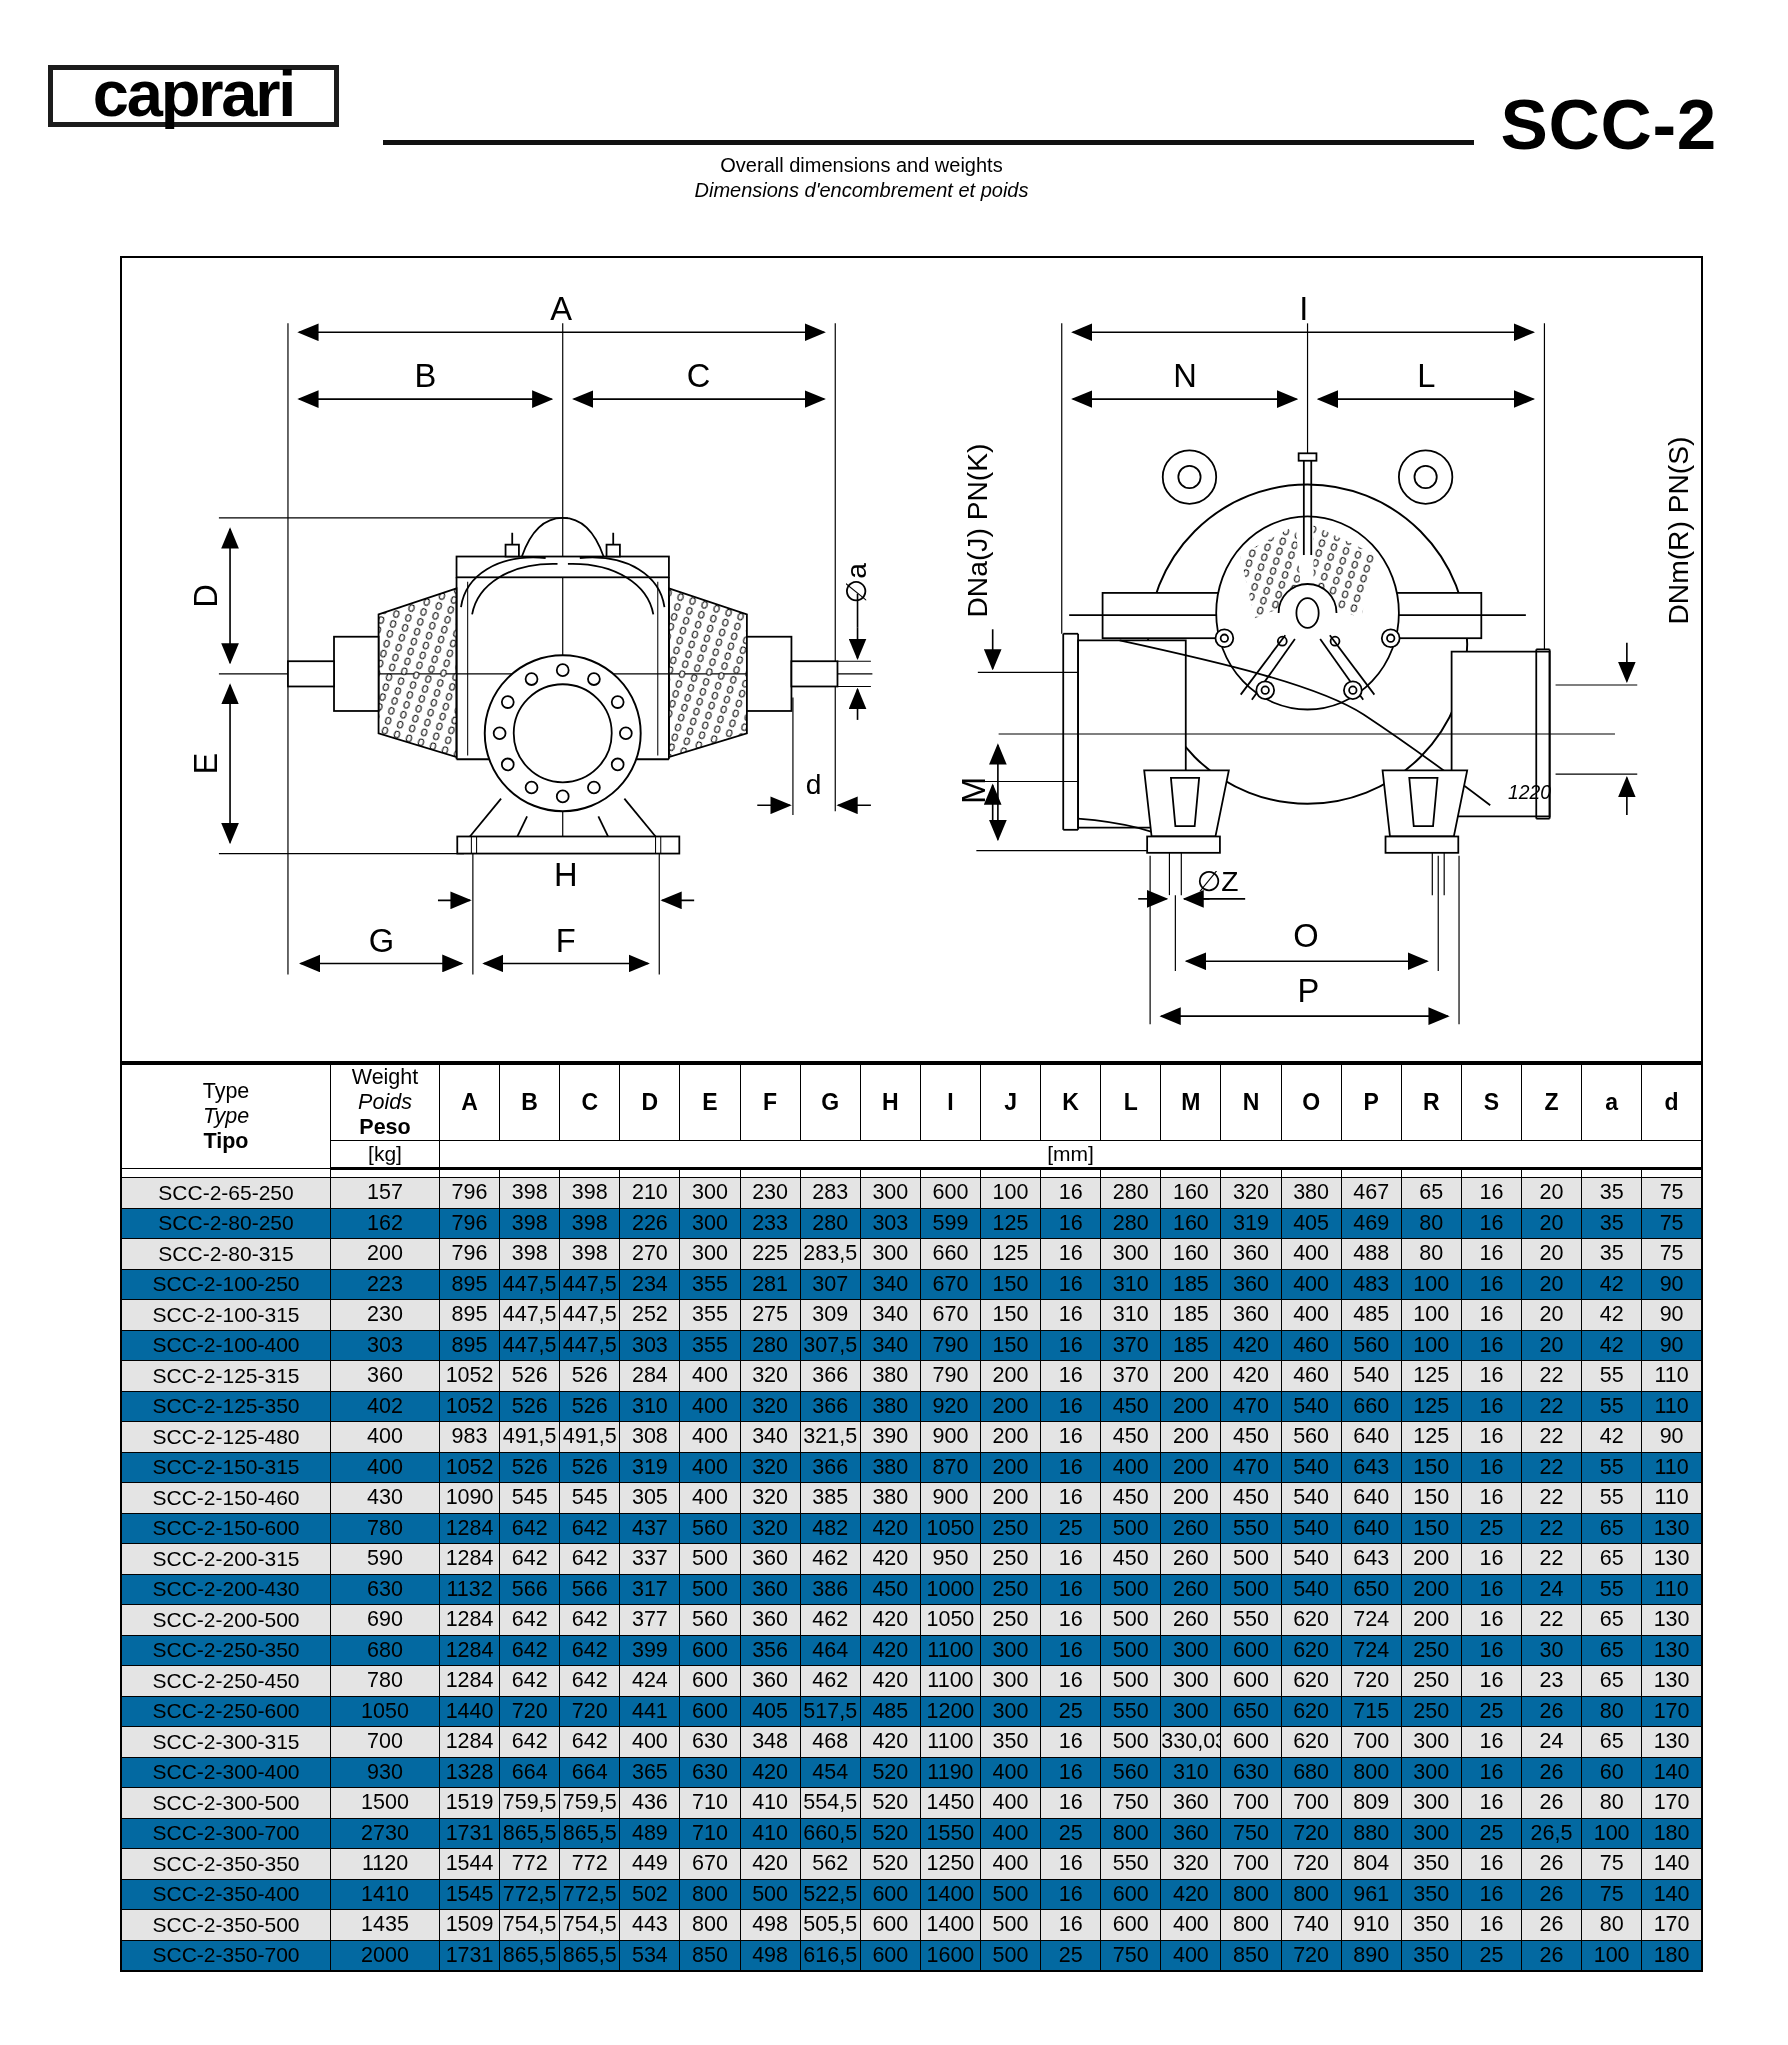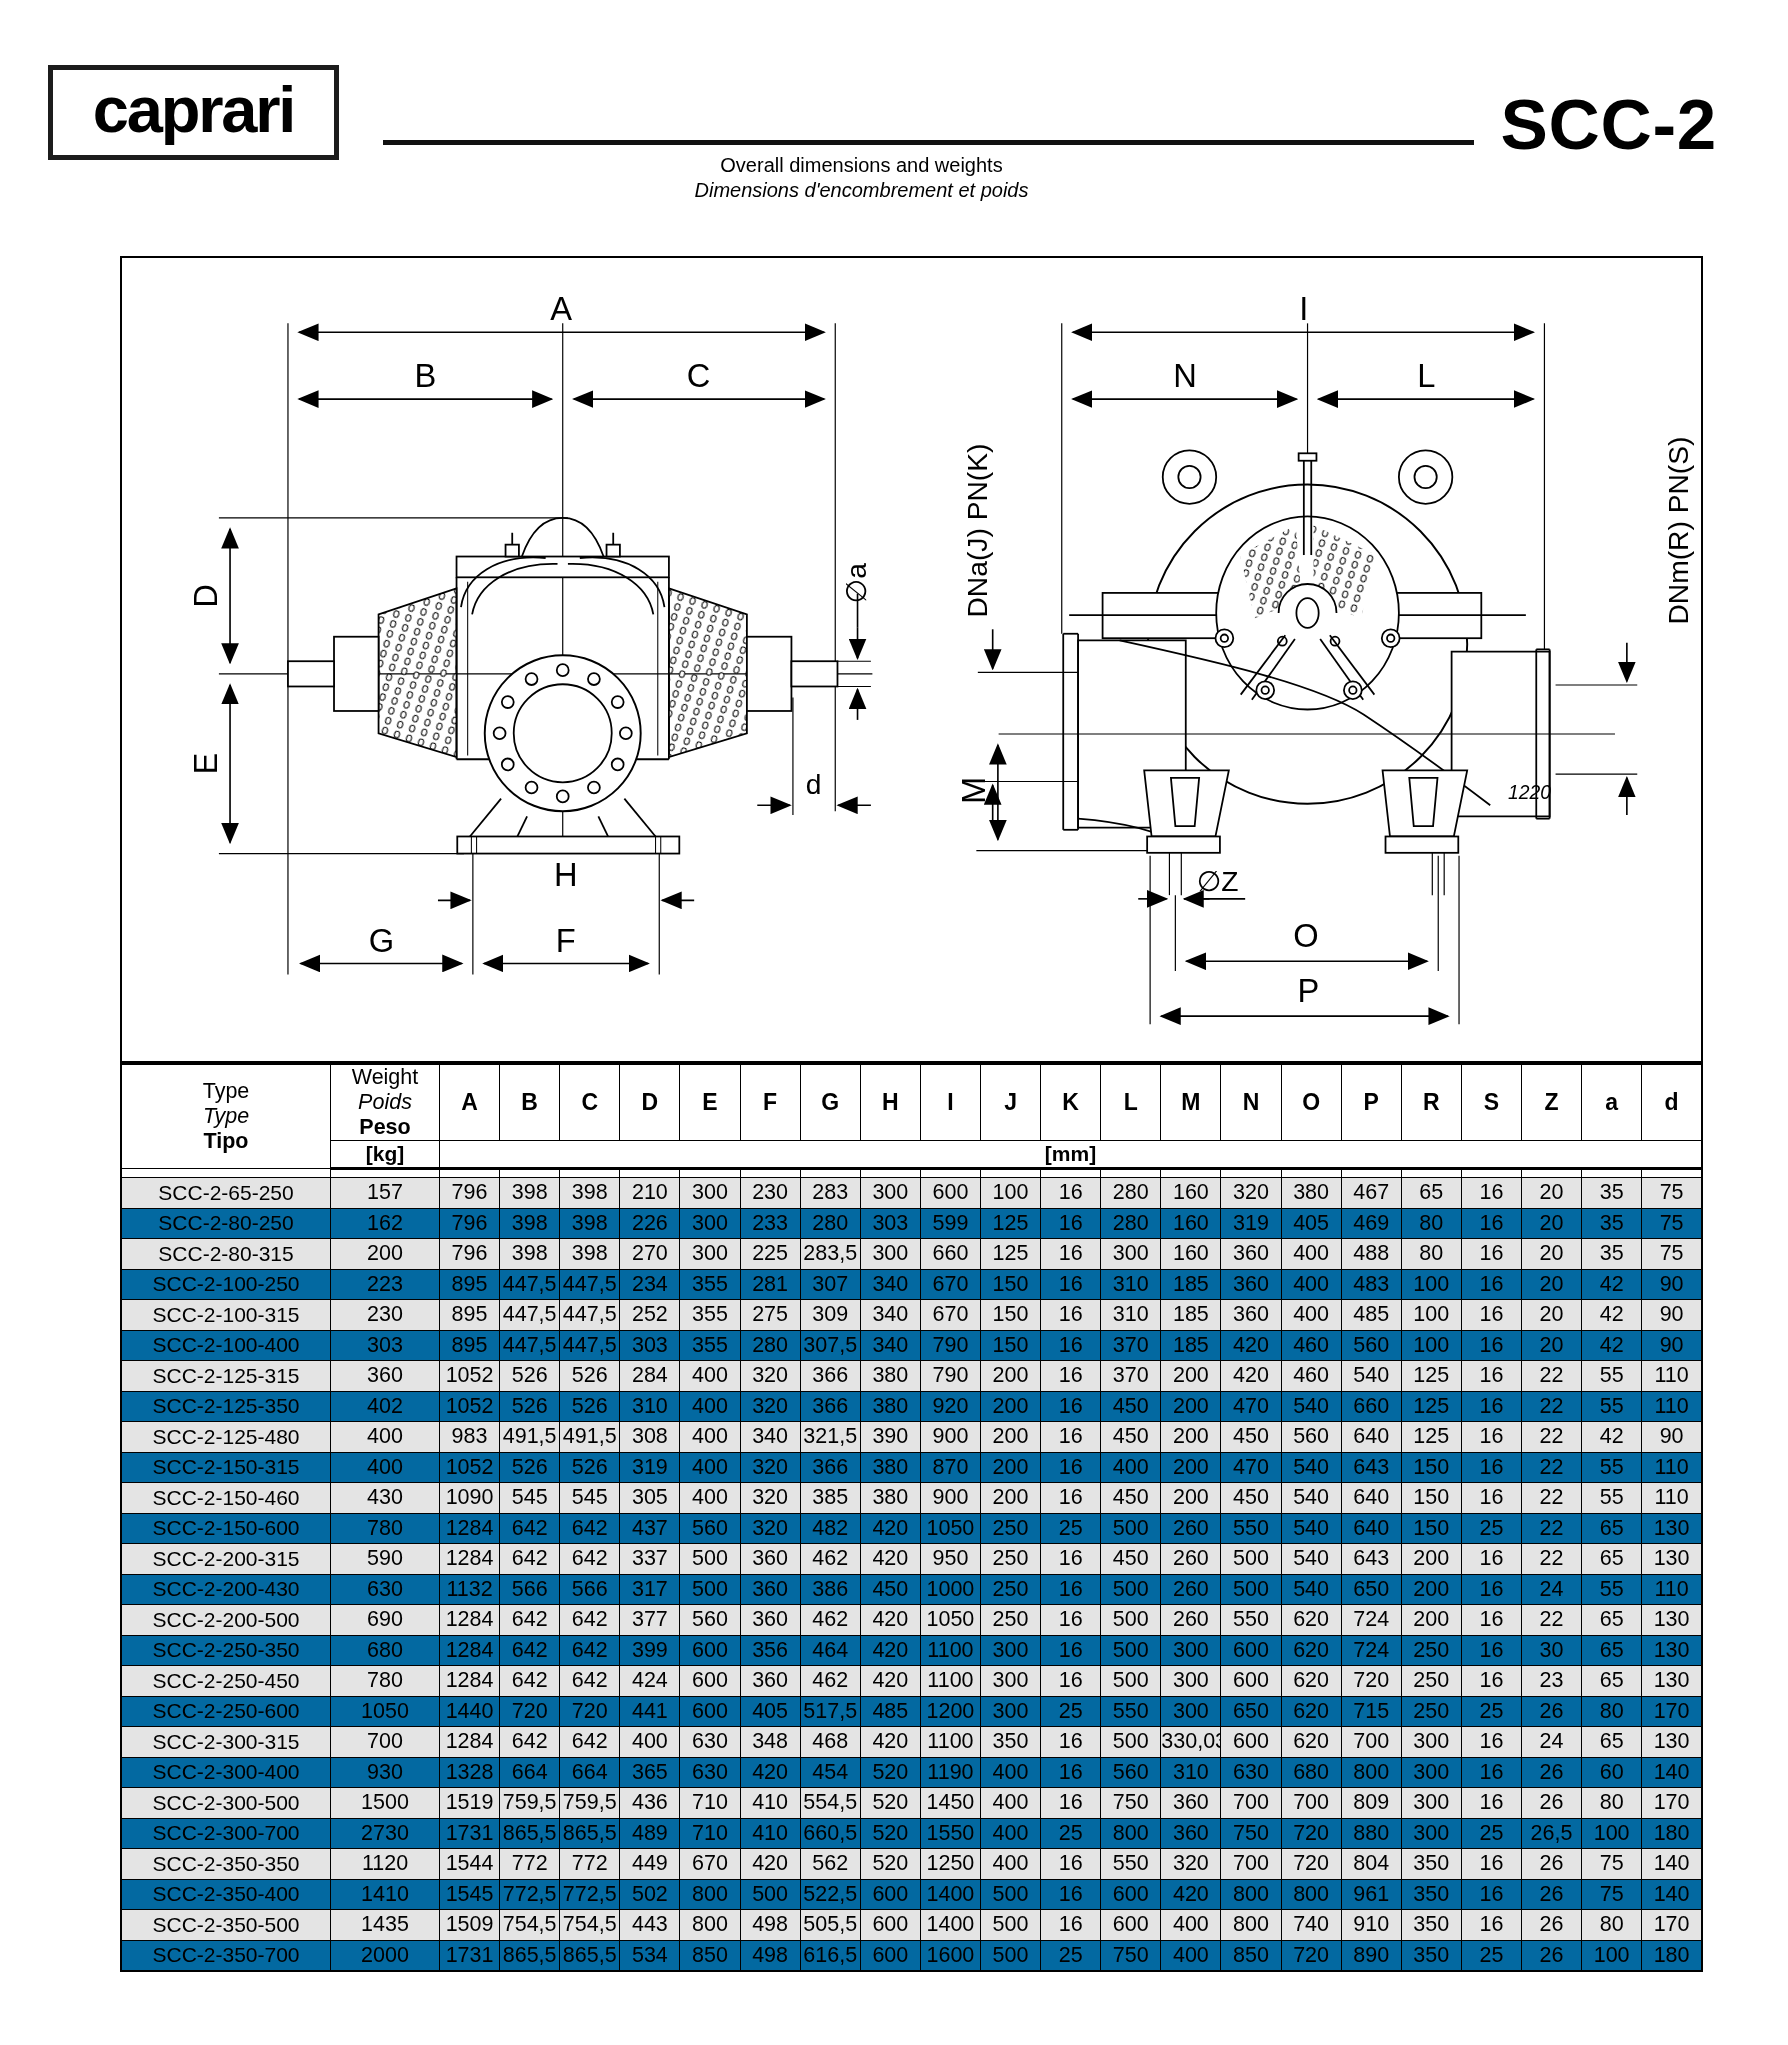--- a/index.html
+++ b/index.html
@@ -1,17 +1,17 @@
 <!DOCTYPE html>
 <html style="font-size:12px"><head>
 <meta charset="utf-8">
 <style>
   html,body{margin:0;padding:0;background:#fff;}
   body{width:1788px;height:2046px;position:relative;font-family:"Liberation Sans",sans-serif;color:#000;}
-  .logo-box{position:absolute;left:48px;top:65px;width:291px;height:95px;border:5.2px solid #1c1c1c;
+  .logo-box{position:absolute;left:48px;top:65px;width:291px;height:62px;border:5.2px solid #1c1c1c;
     display:flex;align-items:center;justify-content:center;box-sizing:border-box;}
   .logo-box span{font-size:65px;font-weight:700;letter-spacing:-2.2px;line-height:1;transform:translateY(-3px);}
   .page-title{position:absolute;right:71px;top:68px;font-size:71px;font-weight:700;letter-spacing:0.7px;margin-top:16px;}
   .header-rule{position:absolute;left:383px;top:140px;width:1091px;height:5.2px;background:#111;}
   .subtitle{position:absolute;left:490px;top:153px;width:743px;text-align:center;font-size:20px;line-height:24.5px;}
   .subtitle .fr{font-style:italic;}
   .subtitle .it{font-weight:700;}
   .drawing-box{position:absolute;left:120px;top:256px;width:1583px;height:807px;border:2.2px solid #000;box-sizing:border-box;}
   svg text{font-family:"Liberation Sans",sans-serif;}
   .dlabel{font-size:44px;}
@@ -25,21 +25,21 @@
   th.weight-th,td.kg-th{width:108px;margin-left:16px;}
   tr.hdr1{height:74px;}
   tr.hdr2{height:28px;}
   tr.hdr2 th{border-bottom:3.7px solid #000;}
   tr.spacer{height:9px;}
   tr.spacer td{border-bottom:1.5px solid #000;border-top:1.5px solid #000;}
   .hline1{font-weight:400;}
   .hline2{font-style:italic;font-weight:400;}
   .hline3{font-weight:700;}
   .letter-th{font-weight:700;font-size:23px;}
-  .unit{font-weight:700;font-size:21px;}
+  .unit{font-weight:400;font-size:21px;}
   tbody tr.data{height:30.5px;}
   tbody tr.odd{background:#e4e4e4;}
   tbody tr.even{background:#0369a1;}
   td.type-cell{font-size:21px;}
 </style>
 </head>
 <body>
 
 <div class="logo-box">
   <span>caprari</span>

